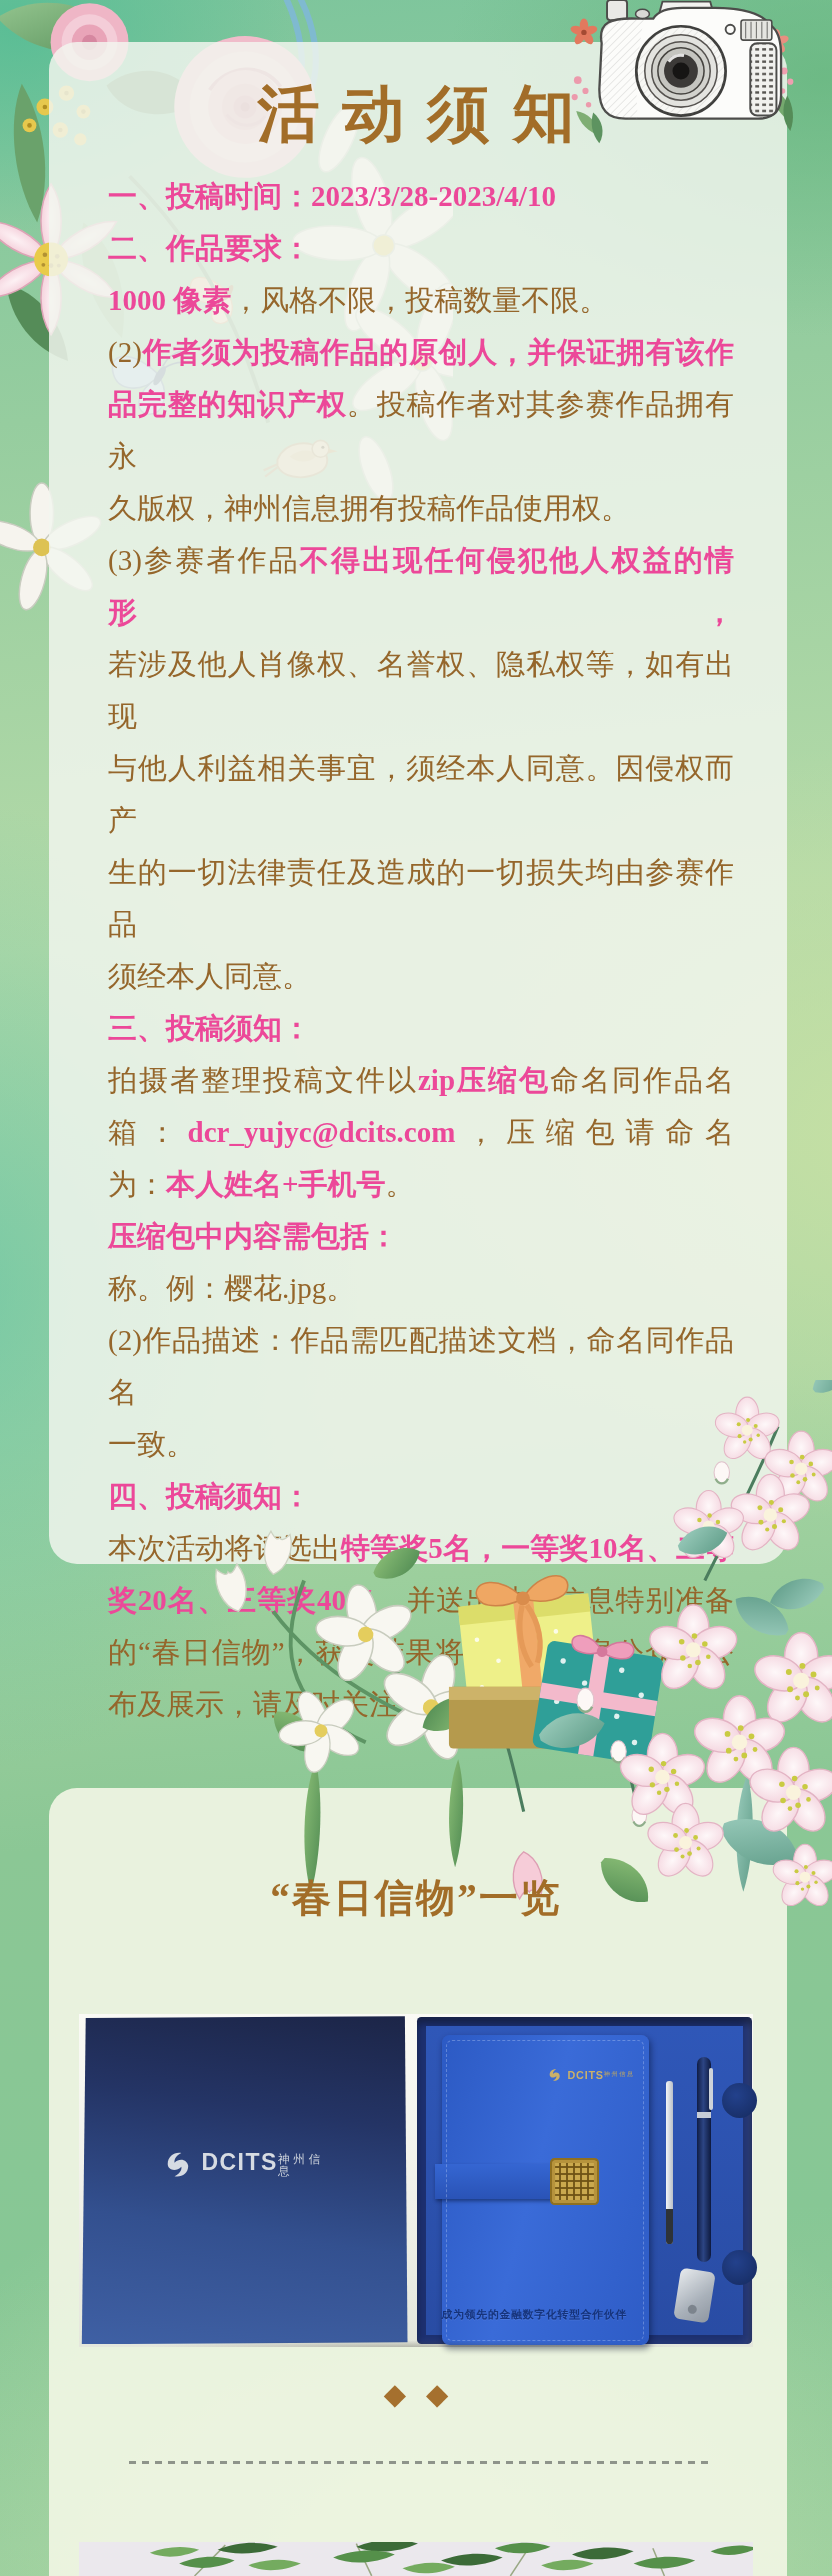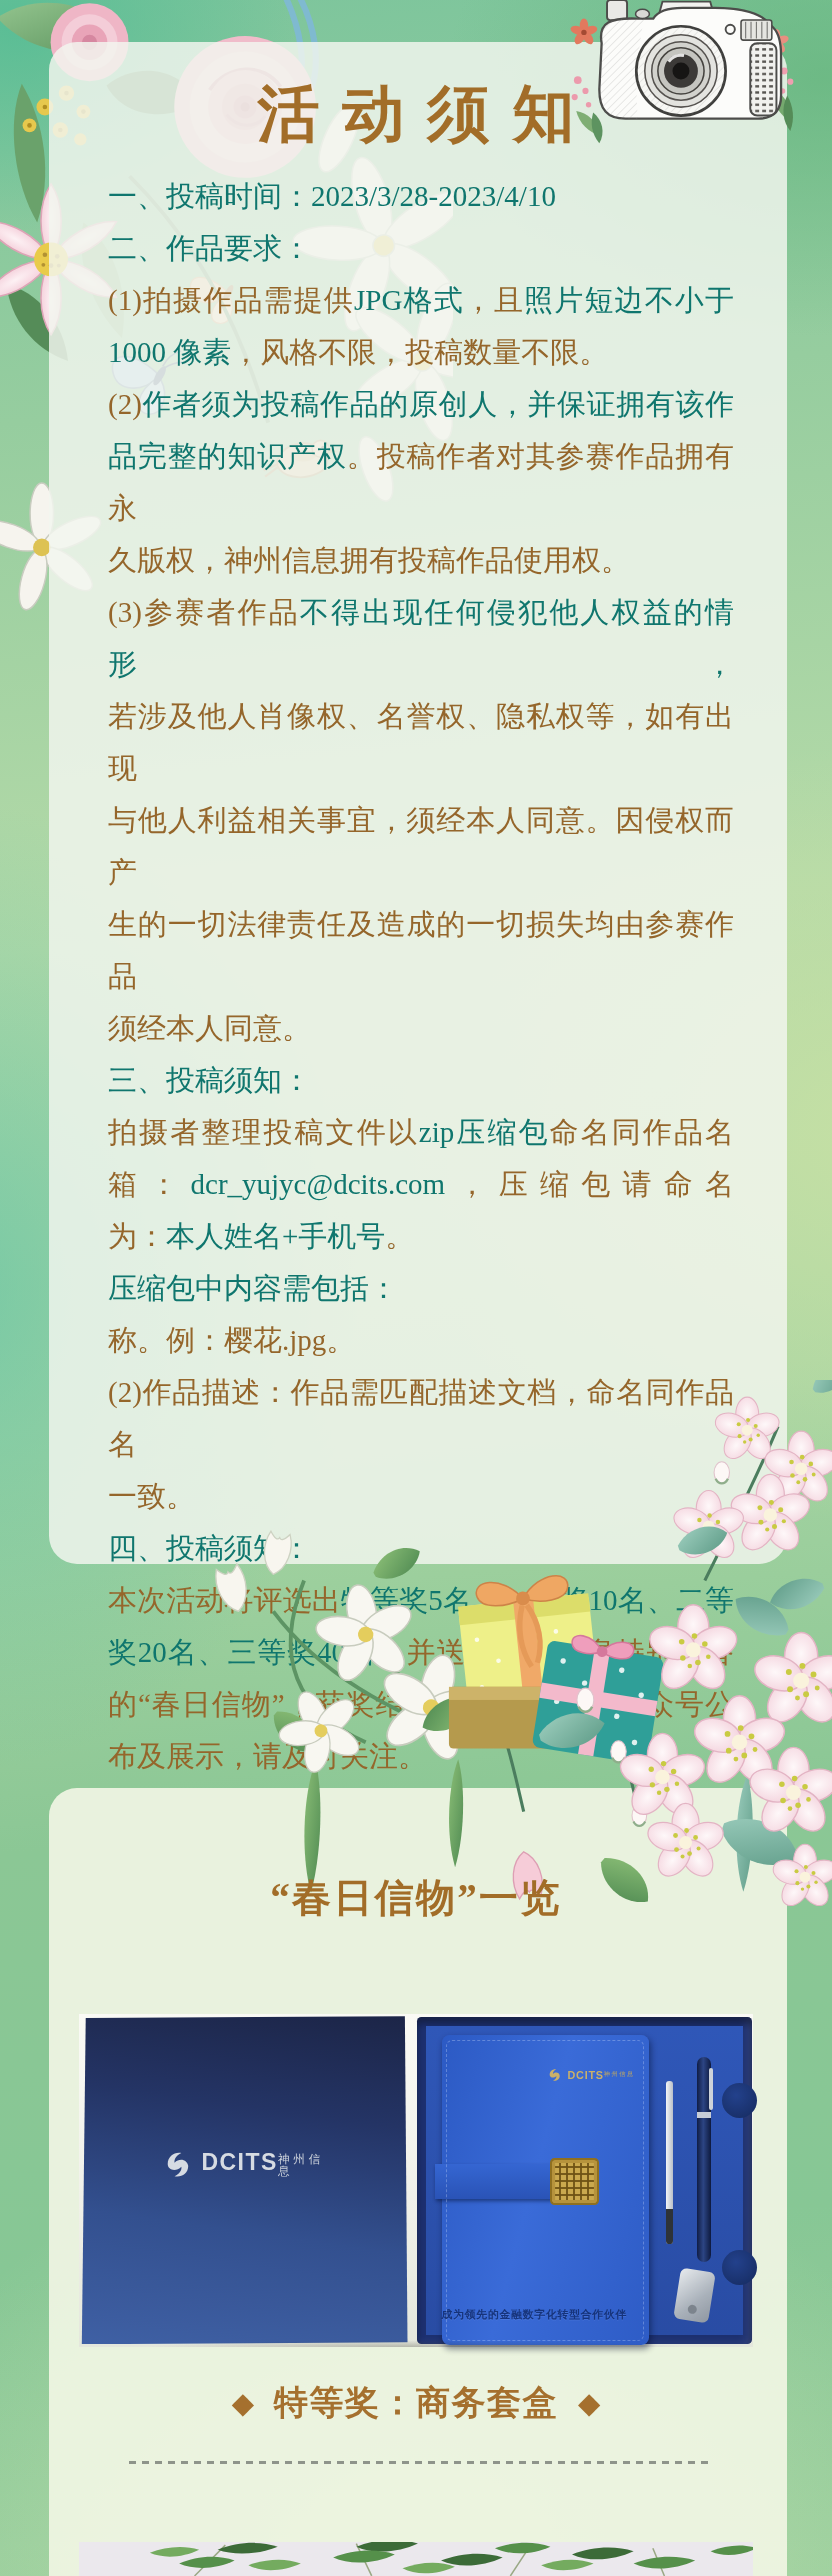--- a/index.html
+++ b/index.html
@@ -19,21 +19,21 @@
   .card1{position:absolute;left:49px;top:42px;width:738px;height:1522px;
          background:rgba(242,246,238,.84);border-radius:28px;}
   .card2{position:absolute;left:49px;top:1788px;width:738px;height:788px;
          background:rgba(240,245,227,.93);border-radius:28px 28px 0 0;}
   .notice-title{position:absolute;left:0;right:0;top:72px;text-align:center;
      font-size:62px;font-weight:700;color:#a26d28;letter-spacing:23px;text-indent:23px;}
   .notice-body{position:absolute;top:170px;left:108px;width:626px;
      font-size:29px;line-height:52px;color:#95662b;}
   .line{min-height:52px;}
   .line.fill{text-align:justify;text-align-last:justify;}
-  .line .b{font-weight:400;color:#0f766e;}
+  .line .b{font-weight:700;color:#ec4899;}
   .section-title{position:absolute;left:0;width:100%;top:1871px;text-align:center;
      font-size:39px;font-weight:700;color:#a26d28;letter-spacing:2.3px;}
   
   .product-photo{position:absolute;left:79px;top:2014px;width:674px;height:333px;
      background:linear-gradient(180deg,#fafaf5 0%,#eff0e8 60%,#e4e7dc 100%);}
   .lid{position:absolute;left:1.5px;top:2.3px;width:327px;height:328px;
      background:linear-gradient(188deg,#1c2547 0%,#243465 30%,#33508f 64%,#3f60a4 100%);
      clip-path:polygon(1.6% .5%,99.2% 0,100% 99.4%,.4% 100%);}
   .lid-logo{position:absolute;left:50%;top:45%;transform:translate(-50%,-50%);
      display:flex;align-items:center;gap:7.7px;color:#d6dbe2;}
@@ -283,21 +283,20 @@
       <circle r="22" fill="#3c3a38"></circle>
       <circle r="11" fill="#161514"></circle>
       <path d="M-16,-12 A20,20 0 0 1 4,-20" stroke="#ffffff" stroke-width="4" fill="none" opacity=".85"></path>
     </g>
   </svg>
 
   <div class="notice-title">活动须知</div>
   <div class="notice-body">
       <div class="line"><span class="b">一、投稿时间：2023/3/28-2023/4/10</span></div>
       <div class="line"><span class="b">二、作品要求：</span></div>
-      <div class="line fill"><span>(1)拍摄作品需提供</span><span class="b">JPG格式</span><span>，且</span><span class="b">照片短边不小于</span></div>
       <div class="line"><span class="b">1000 像素</span><span>，风格不限，投稿数量不限。</span></div>
       <div class="line fill"><span>(2)</span><span class="b">作者须为投稿作品的原创人，并保证拥有该作</span></div>
       <div class="line fill"><span class="b">品完整的知识产权</span><span>。投稿作者对其参赛作品拥有永</span></div>
       <div class="line"><span>久版权，神州信息拥有投稿作品使用权。</span></div>
       <div class="line fill"><span>(3)参赛者作品</span><span class="b">不得出现任何侵犯他人权益的情形，</span></div>
       <div class="line fill"><span>若涉及他人肖像权、名誉权、隐私权等，如有出现</span></div>
       <div class="line fill"><span>与他人利益相关事宜，须经本人同意。因侵权而产</span></div>
       <div class="line fill"><span>生的一切法律责任及造成的一切损失均由参赛作品</span></div>
       <div class="line"><span>须经本人同意。</span></div>
       <div class="line"><span class="b">三、投稿须知：</span></div>
@@ -507,21 +506,20 @@
           <div class="buckle"></div>
           <div class="nb-emboss">成为领先的金融数字化转型合作伙伴</div>
         </div>
       </div>
     </div>
     <div class="photo-shadow"></div>
   </div>
 
   <div class="prize-row">
     <span class="prize-diamond">◆</span>
-    <span class="prize-text">特等奖：商务套盒</span>
     <span class="prize-diamond">◆</span>
   </div>
 
   <div class="dashed-divider"></div>
 
   <div class="bamboo-photo">
     <svg width="674" height="34" viewBox="0 0 875 44">
       <g stroke="#9aa884" stroke-width="2" fill="none">
         <path d="M150,44 L190,4"></path>
           <path d="M380,44 L360,2"></path>

